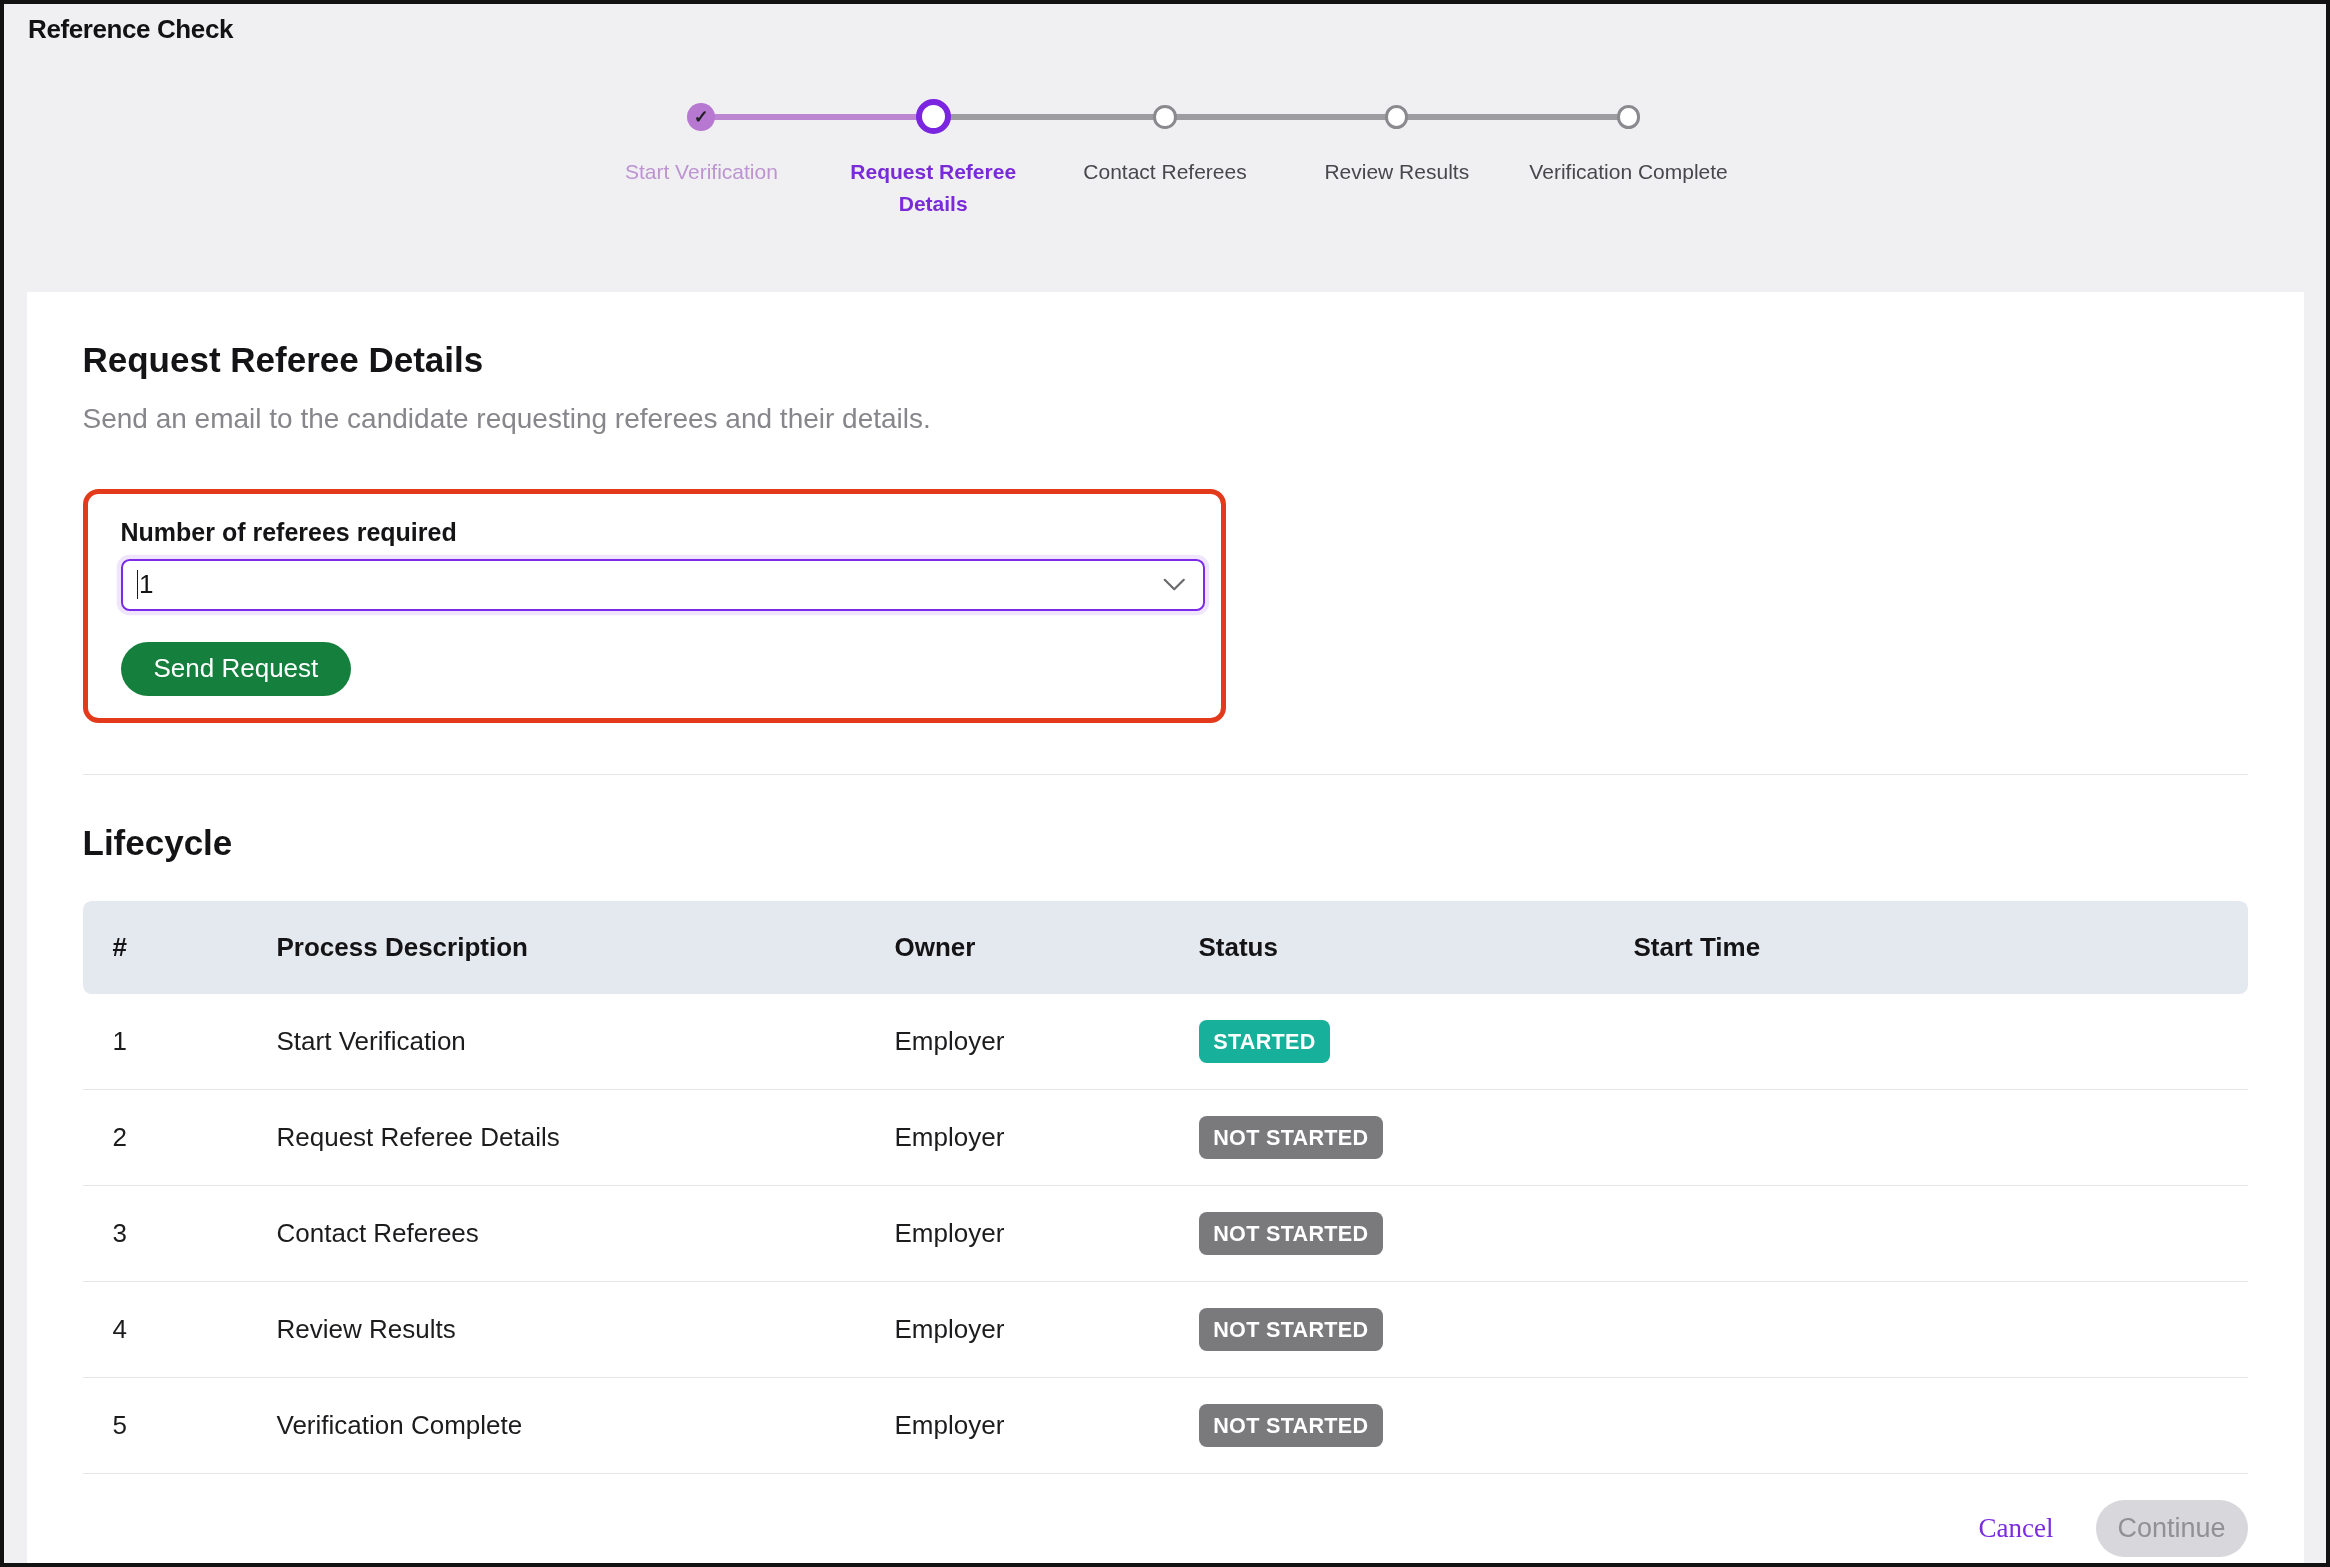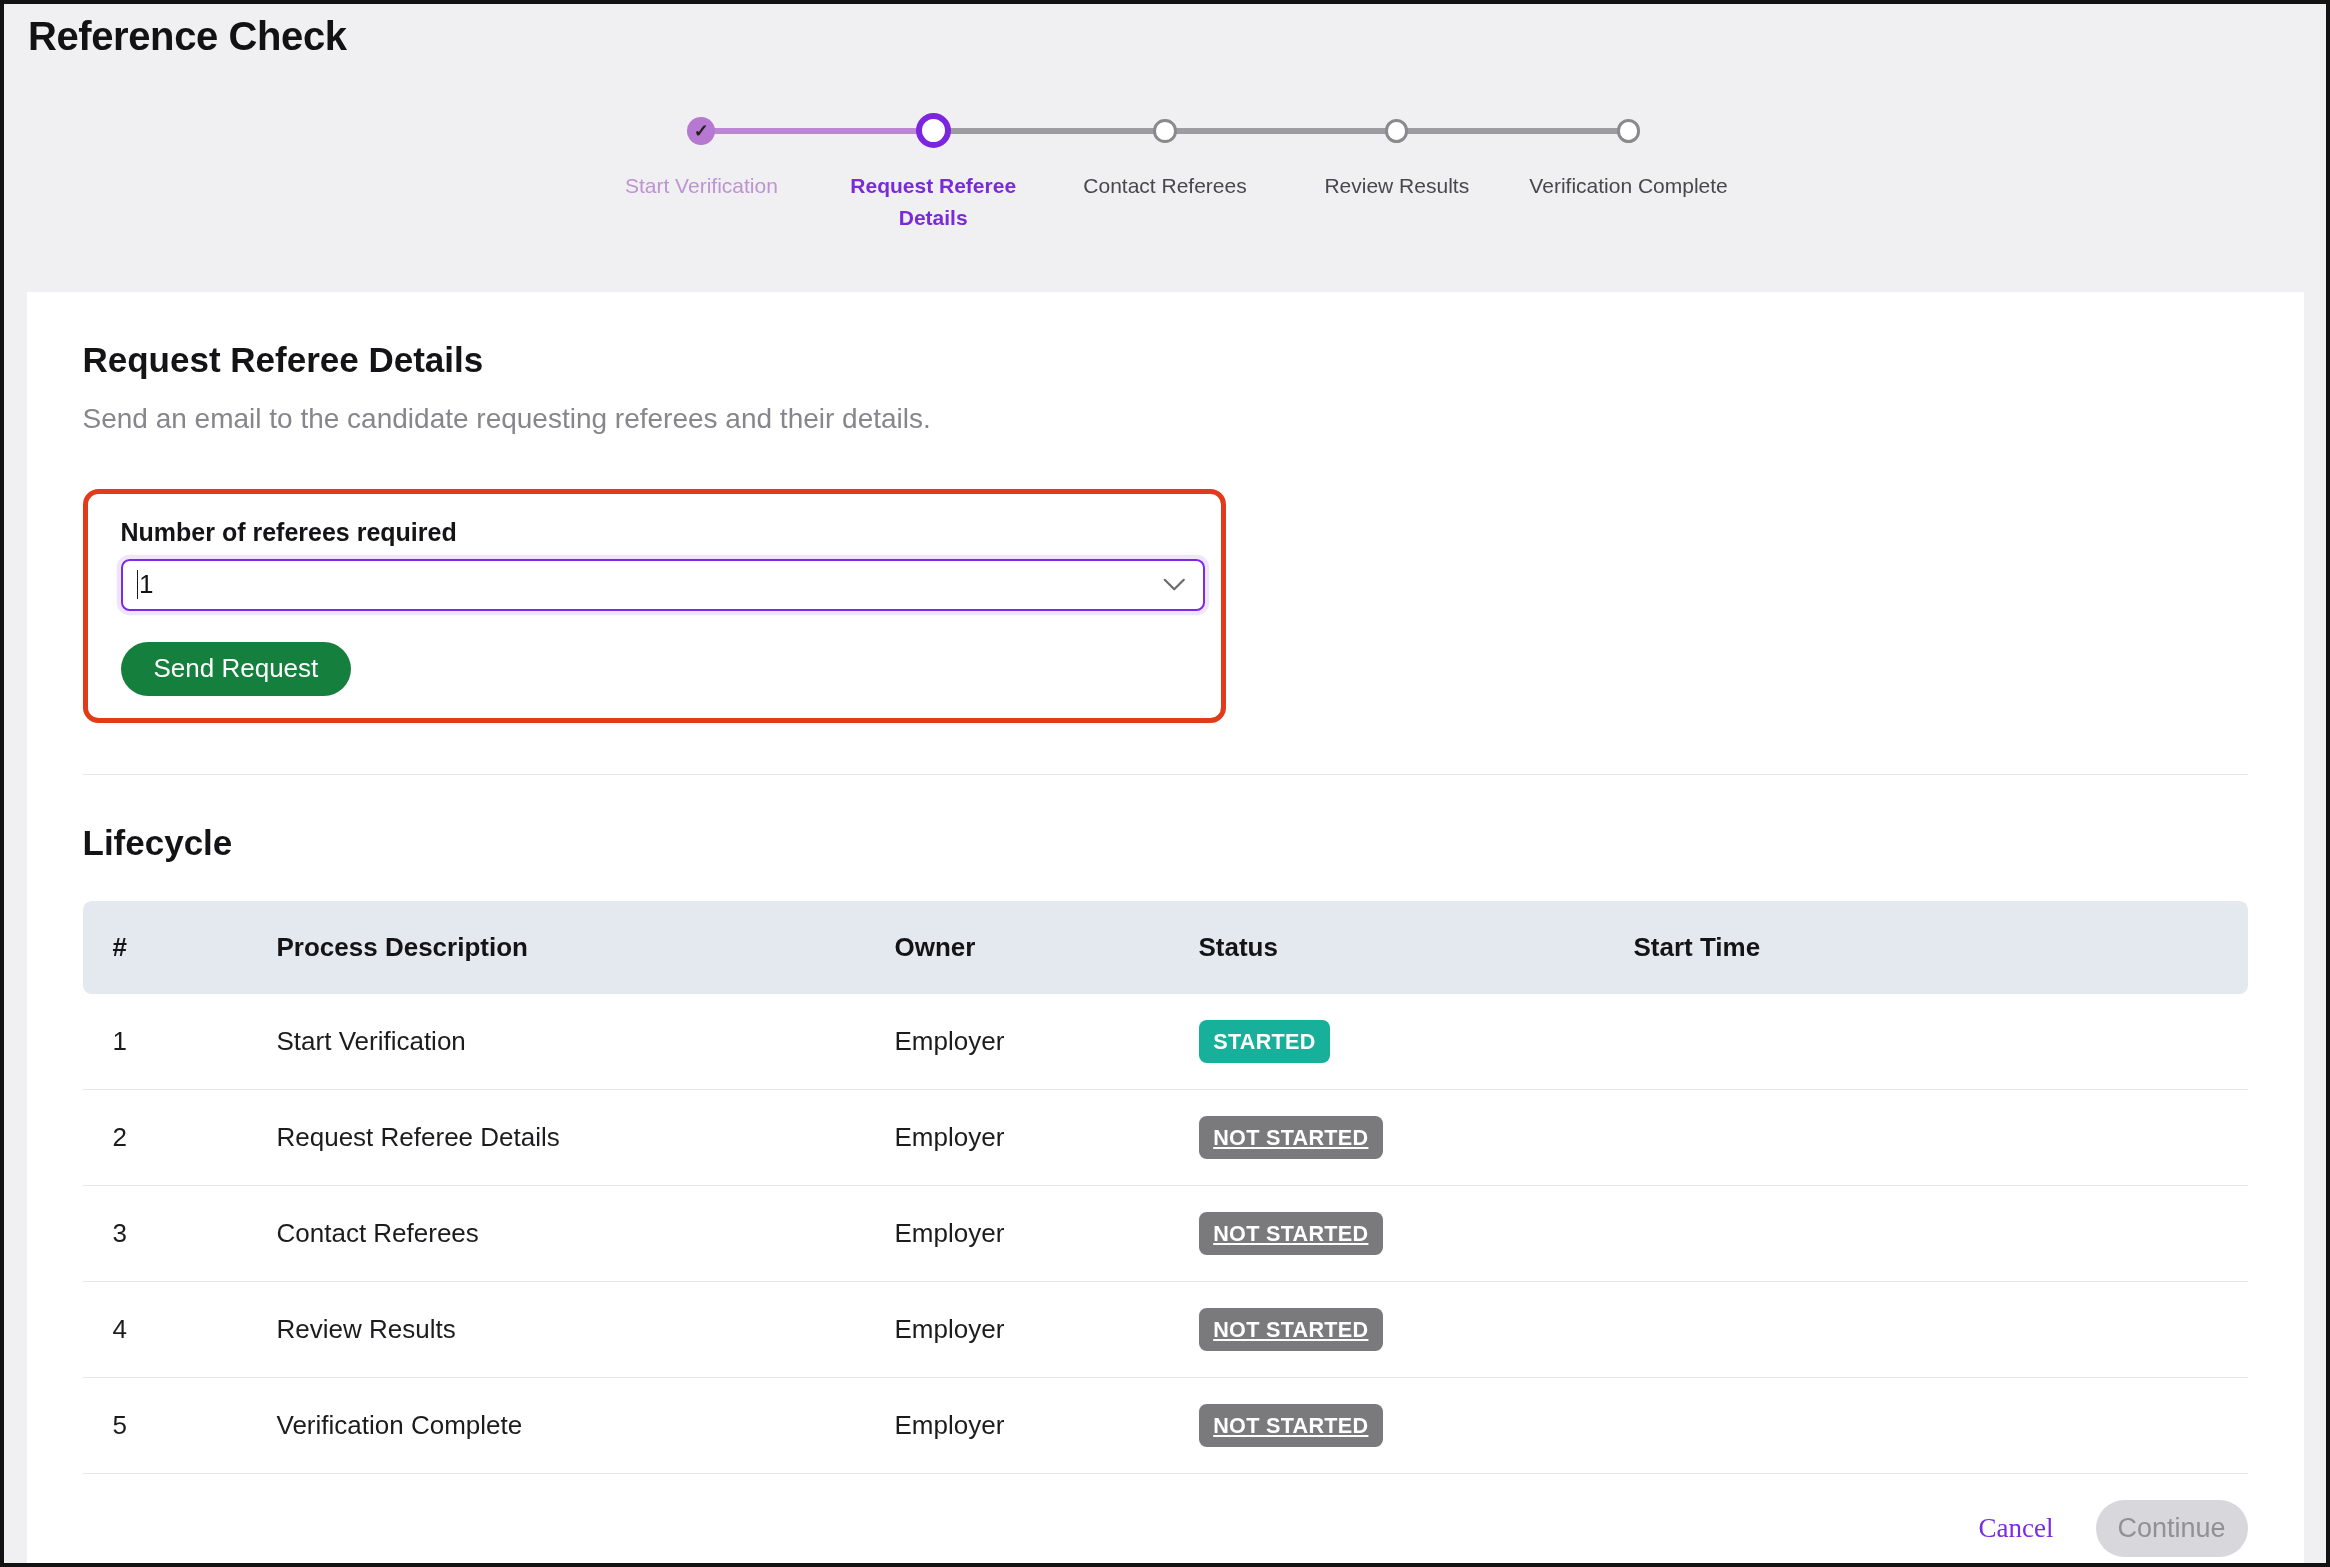--- a/index.html
+++ b/index.html
@@ -14,21 +14,21 @@
     border: 4.3px solid #121212;
     overflow: hidden;
     display: flex;
     flex-direction: column;
   }
 
   
   .topbar { height: 288px; background: #f0f0f2; flex: 0 0 auto; }
   .page-title {
     padding: 10.4px 0 0 24px;
-    font-size: 40px;
+    font-size: 26px;
     font-weight: 800;
     letter-spacing: -0.4px;
     color: #121214;
   }
 
   
   .stepper { position: relative; width: 1159px; margin: 38px auto 0; }
   .track { position: absolute; top: 31px; height: 5.2px; }
   .track.done { left: 116px; width: 232px; background: #bd86d2; }
   .track.todo { left: 348px; width: 695px; background: #9d9da1; }
@@ -132,21 +132,21 @@
     display: inline-block;
     justify-self: start;
     padding: 8.6px 14.7px;
     border-radius: 7.8px;
     font-size: 21.6px;
     font-weight: 700;
     letter-spacing: 0.3px;
     color: #ffffff;
   }
   .badge.started { background: #17b09a; }
-  .badge.not-started { background: #7a7a7d; text-decoration: underline; }
+  .badge.not-started { background: #7a7a7d; }
 
   
   .footer {
     display: flex;
     justify-content: flex-end;
     align-items: center;
     gap: 42px;
     padding: 26px 0 35px 0;
   }
   .cancel-link { font-size: 27px; color: #7b2be0; cursor: pointer; background: none; border: none; font-family: Liberation Serif, serif; }

